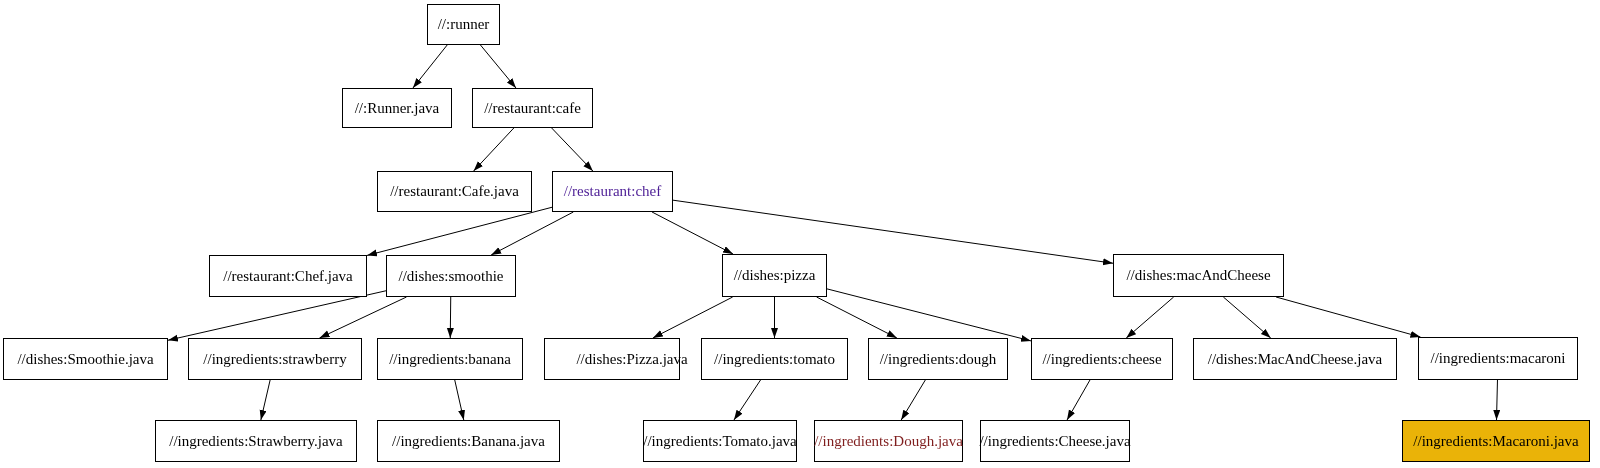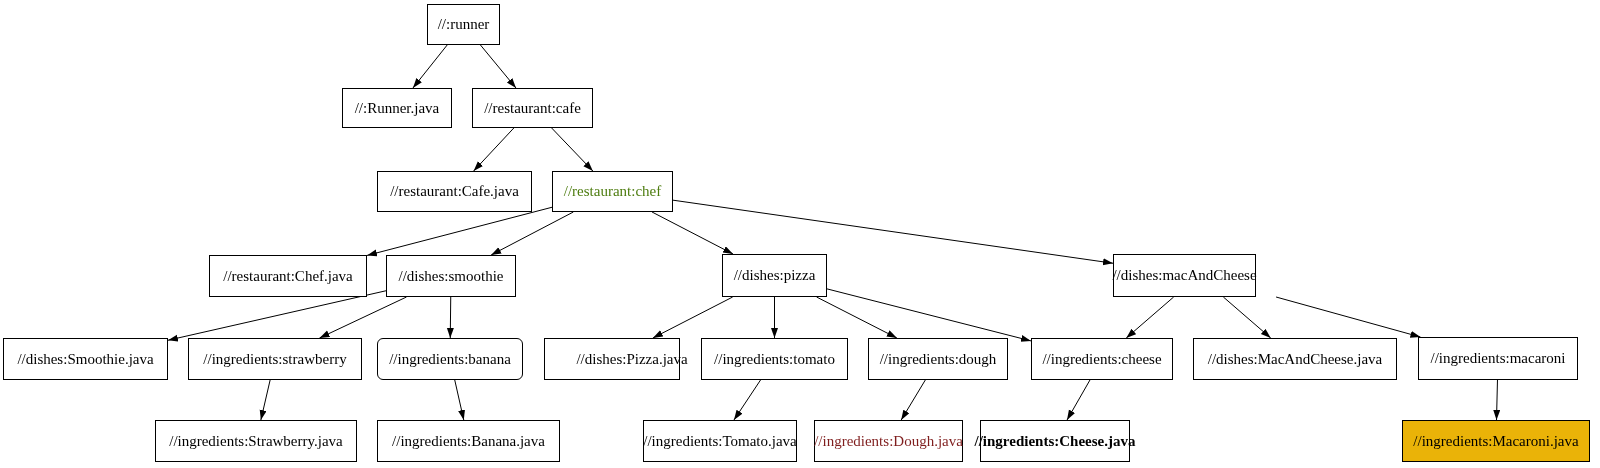--- a/index.html
+++ b/index.html
@@ -77,41 +77,41 @@
     <div class="node" style="left: 342px; top: 88px; width: 110px; height: 40px; border-color: rgb(0, 0, 0); background: rgb(255, 255, 255);">
       <span style="color: rgb(0, 0, 0);">//:Runner.java</span>
     </div>
     <div class="node" style="left: 472px; top: 88px; width: 121px; height: 40px; border-color: rgb(0, 0, 0); background: rgb(255, 255, 255);">
       <span style="color: rgb(0, 0, 0);">//restaurant:cafe</span>
     </div>
     <div class="node" style="left: 377px; top: 171px; width: 155px; height: 41px; border-color: rgb(0, 0, 0); background: rgb(255, 255, 255);">
       <span style="color: rgb(0, 0, 0);">//restaurant:Cafe.java</span>
     </div>
     <div class="node" style="left: 552px; top: 171px; width: 121px; height: 41px; border-color: rgb(0, 0, 0); background: rgb(255, 255, 255);">
-      <span style="color: #4d7c0f;">//restaurant:chef</span>
+      <span style="color: #4c1d95;">//restaurant:chef</span>
     </div>
     <div class="node" style="left: 209px; top: 255px; width: 158px; height: 42px; border-color: rgb(0, 0, 0); background: rgb(255, 255, 255);">
       <span style="color: rgb(0, 0, 0);">//restaurant:Chef.java</span>
     </div>
     <div class="node" style="left: 386px; top: 255px; width: 130px; height: 42px; border-color: rgb(0, 0, 0); background: rgb(255, 255, 255);">
       <span style="color: rgb(0, 0, 0);">//dishes:smoothie</span>
     </div>
     <div class="node" style="left: 722px; top: 254px; width: 105px; height: 43px; border-color: rgb(0, 0, 0); background: rgb(255, 255, 255);">
       <span style="color: rgb(0, 0, 0);">//dishes:pizza</span>
     </div>
-    <div class="node" style="left: 1113px; top: 254px; width: 143px; height: 43px; border-color: rgb(0, 0, 0); background: rgb(255, 255, 255);">
+    <div class="node" style="left: 1113px; top: 254px; width: 171px; height: 43px; border-color: rgb(0, 0, 0); background: rgb(255, 255, 255);">
       <span style="color: rgb(0, 0, 0);">//dishes:macAndCheese</span>
     </div>
     <div class="node" style="left: 3px; top: 338px; width: 165px; height: 42px; border-color: rgb(0, 0, 0); background: rgb(255, 255, 255);">
       <span style="color: rgb(0, 0, 0);">//dishes:Smoothie.java</span>
     </div>
     <div class="node" style="left: 188px; top: 338px; width: 174px; height: 42px; border-color: rgb(0, 0, 0); background: rgb(255, 255, 255);">
       <span style="color: rgb(0, 0, 0);">//ingredients:strawberry</span>
     </div>
-    <div class="node" style="left: 377px; top: 338px; width: 146px; height: 42px; border-color: rgb(0, 0, 0); background: rgb(255, 255, 255); border-radius: 6px;">
+    <div class="node" style="left: 377px; top: 338px; width: 146px; height: 42px; border-color: rgb(0, 0, 0); background: rgb(255, 255, 255);">
       <span style="color: rgb(0, 0, 0);">//ingredients:banana</span>
     </div>
     <div class="node" style="left: 544px; top: 338px; width: 136px; height: 42px; border-color: rgb(0, 0, 0); background: rgb(255, 255, 255); padding-left: 40px;">
       <span style="color: rgb(0, 0, 0);">//dishes:Pizza.java</span>
     </div>
     <div class="node" style="left: 701px; top: 338px; width: 147px; height: 42px; border-color: rgb(0, 0, 0); background: rgb(255, 255, 255);">
       <span style="color: rgb(0, 0, 0);">//ingredients:tomato</span>
     </div>
     <div class="node" style="left: 868px; top: 338px; width: 140px; height: 42px; border-color: rgb(0, 0, 0); background: rgb(255, 255, 255);">
       <span style="color: rgb(0, 0, 0);">//ingredients:dough</span>
@@ -130,19 +130,19 @@
     </div>
     <div class="node" style="left: 377px; top: 420px; width: 183px; height: 42px; border-color: rgb(0, 0, 0); background: rgb(255, 255, 255);">
       <span style="color: rgb(0, 0, 0);">//ingredients:Banana.java</span>
     </div>
     <div class="node" style="left: 643px; top: 420px; width: 154px; height: 42px; border-color: rgb(0, 0, 0); background: rgb(255, 255, 255);">
       <span style="color: rgb(0, 0, 0);">//ingredients:Tomato.java</span>
     </div>
     <div class="node" style="left: 814px; top: 420px; width: 149px; height: 42px; border-color: rgb(0, 0, 0); background: rgb(255, 255, 255);">
       <span style="color: #7f1d1d;">//ingredients:Dough.java</span>
     </div>
-    <div class="node" style="left: 980px; top: 420px; width: 150px; height: 42px; border-color: rgb(0, 0, 0); background: rgb(255, 255, 255); font-weight: bold;">
+    <div class="node" style="left: 980px; top: 420px; width: 150px; height: 42px; border-color: rgb(0, 0, 0); background: rgb(255, 255, 255);">
       <span style="color: rgb(0, 0, 0);">//ingredients:Cheese.java</span>
     </div>
     <div class="node" style="left: 1402px; top: 420px; width: 188px; height: 42px; border-color: rgb(0, 0, 0); background: #eab308;">
       <span style="color: rgb(0, 0, 0);">//ingredients:Macaroni.java</span>
     </div>
   </div>
 
 </body></html>

